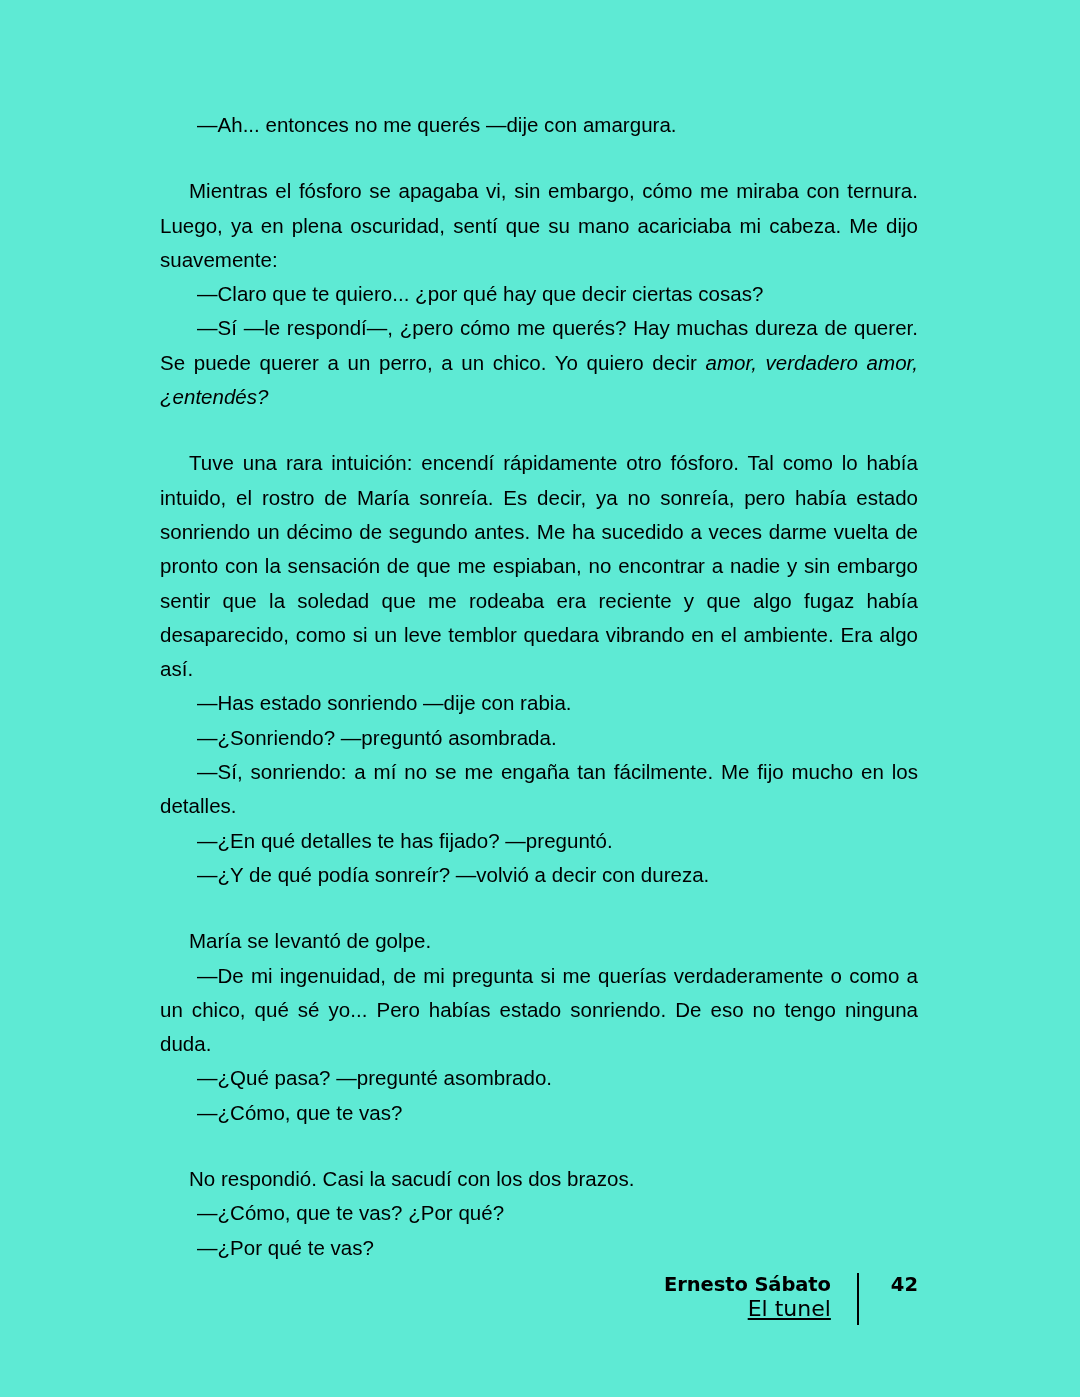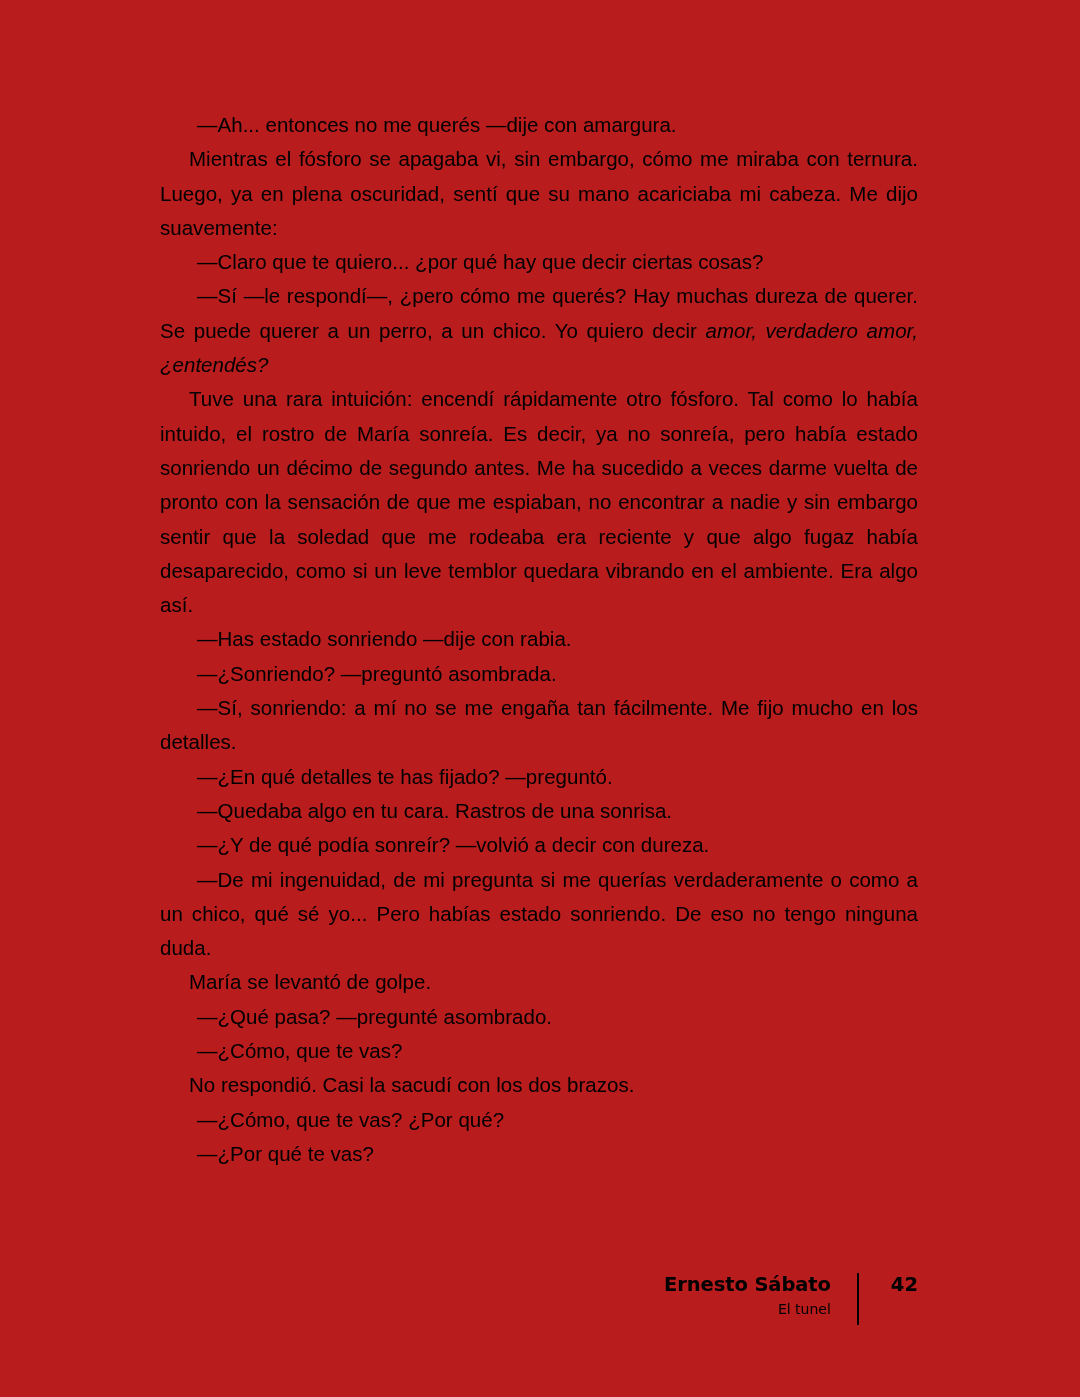--- a/index.html
+++ b/index.html
@@ -7,21 +7,21 @@
     padding: 0;
     background: #ffffff;
   }
   body {
     font-family: "Liberation Sans", sans-serif;
   }
   .page {
     position: relative;
     width: 1080px;
     height: 1397px;
-    background: #b91c1c;
+    background: #5eead4;
     overflow: hidden;
     box-sizing: border-box;
   }
   .text-column {
     position: absolute;
     left: 160px;
     top: 108px;
     width: 758px;
   }
   .para {
@@ -31,20 +31,21 @@
     color: #000000;
     text-align: justify;
     text-justify: inter-word;
     -webkit-hyphens: none;
     hyphens: none;
     letter-spacing: 0.02px;
   }
   
   .para.narrative {
     text-indent: 29px;
+    margin-top: 32px;
   }
   
   .para.dialogue {
     text-indent: 37px;
   }
   
   .para {
     text-align-last: left;
   }
   .para em {
@@ -78,25 +79,26 @@
     font-family: "DejaVu Sans", sans-serif;
     font-size: 19.5px;
     font-weight: bold;
     color: #000000;
     line-height: 25px;
     white-space: nowrap;
     letter-spacing: -0.1px;
   }
   .footer-booktitle {
     font-family: "DejaVu Sans", sans-serif;
-    font-size: 14px;
+    font-size: 22px;
     font-weight: normal;
     color: #000000;
     line-height: 24px;
     white-space: nowrap;
+    text-decoration: underline;
   }
   .footer-rule {
     width: 2px;
     height: 52px;
     background: #000000;
     margin-top: 1px;
     flex: 0 0 auto;
   }
   .footer-pagenum {
     font-family: "DejaVu Sans", sans-serif;
@@ -116,24 +118,23 @@
   <div class="text-column">
       <p class="para dialogue">—Ah... entonces no me querés —dije con amargura.</p>
       <p class="para narrative">Mientras el fósforo se apagaba vi, sin embargo, cómo me miraba con ternura. Luego, ya en plena oscuridad, sentí que su mano acariciaba mi cabeza. Me dijo suavemente:</p>
       <p class="para dialogue">—Claro que te quiero... ¿por qué hay que decir ciertas cosas?</p>
       <p class="para dialogue"><span>—Sí —le respondí—, ¿pero cómo me querés? Hay muchas dureza de querer. Se puede querer a un perro, a un chico. Yo quiero decir </span><em>amor, verdadero amor, ¿entendés?</em></p>
       <p class="para narrative">Tuve una rara intuición: encendí rápidamente otro fósforo. Tal como lo había intuido, el rostro de María sonreía. Es decir, ya no sonreía, pero había estado sonriendo un décimo de segundo antes. Me ha sucedido a veces darme vuelta de pronto con la sensación de que me espiaban, no encontrar a nadie y sin embargo sentir que la soledad que me rodeaba era reciente y que algo fugaz había desaparecido, como si un leve temblor quedara vibrando en el ambiente. Era algo así.</p>
       <p class="para dialogue">—Has estado sonriendo —dije con rabia.</p>
       <p class="para dialogue">—¿Sonriendo? —preguntó asombrada.</p>
       <p class="para dialogue">—Sí, sonriendo: a mí no se me engaña tan fácilmente. Me fijo mucho en los detalles.</p>
       <p class="para dialogue">—¿En qué detalles te has fijado? —preguntó.</p>
-      <p class="para dialogue">—Quedaba algo en tu cara. Rastros de una sonrisa.</p>
       <p class="para dialogue">—¿Y de qué podía sonreír? —volvió a decir con dureza.</p>
+      <p class="para narrative">María se levantó de golpe.</p>
       <p class="para dialogue">—De mi ingenuidad, de mi pregunta si me querías verdaderamente o como a un chico, qué sé yo... Pero habías estado sonriendo. De eso no tengo ninguna duda.</p>
-      <p class="para narrative">María se levantó de golpe.</p>
       <p class="para dialogue">—¿Qué pasa? —pregunté asombrado.</p>
       <p class="para dialogue">—¿Cómo, que te vas?</p>
       <p class="para narrative">No respondió. Casi la sacudí con los dos brazos.</p>
       <p class="para dialogue">—¿Cómo, que te vas? ¿Por qué?</p>
       <p class="para dialogue">—¿Por qué te vas?</p>
     </div>
 
   <div class="footer">
     <div class="footer-inner">
       <div class="footer-title-block">

